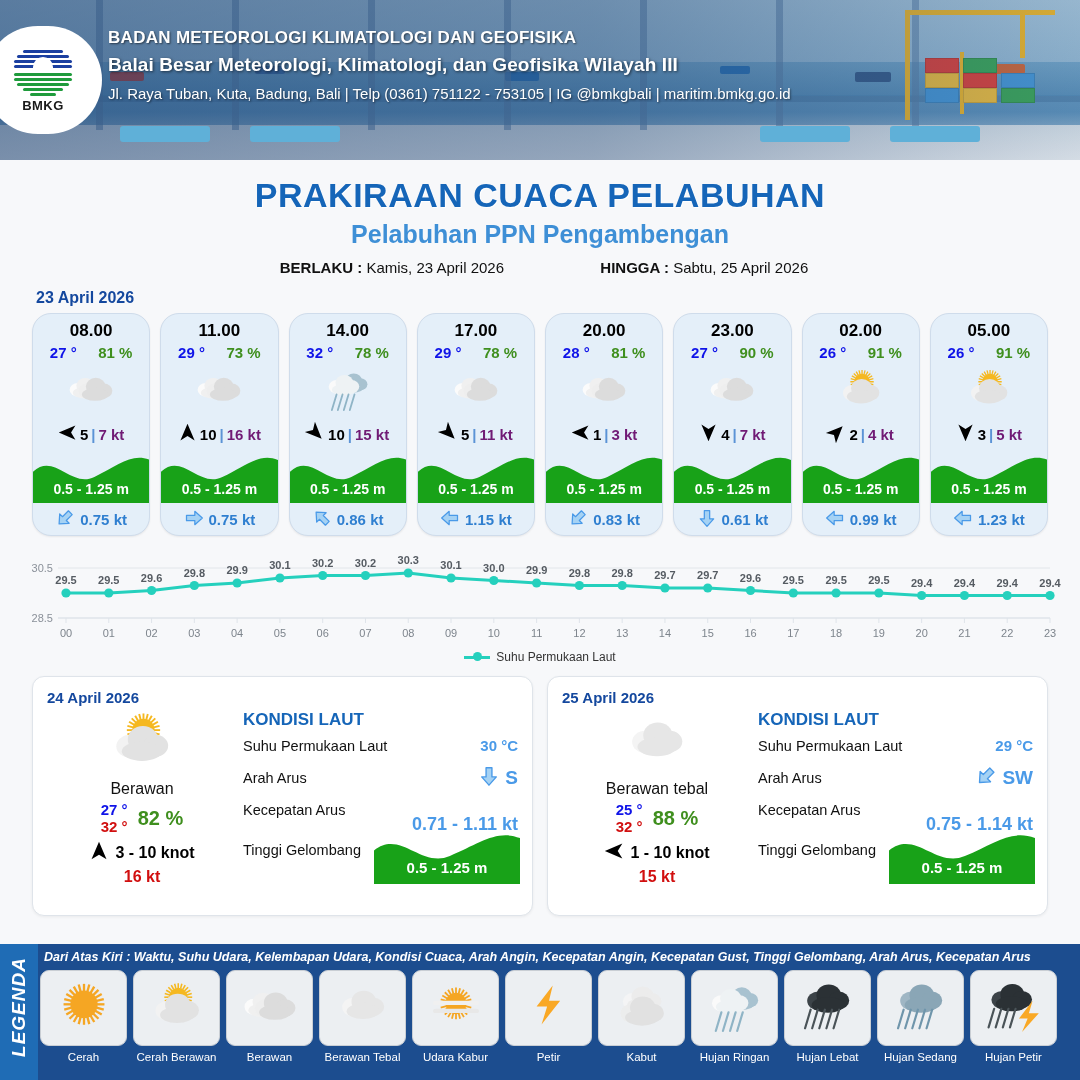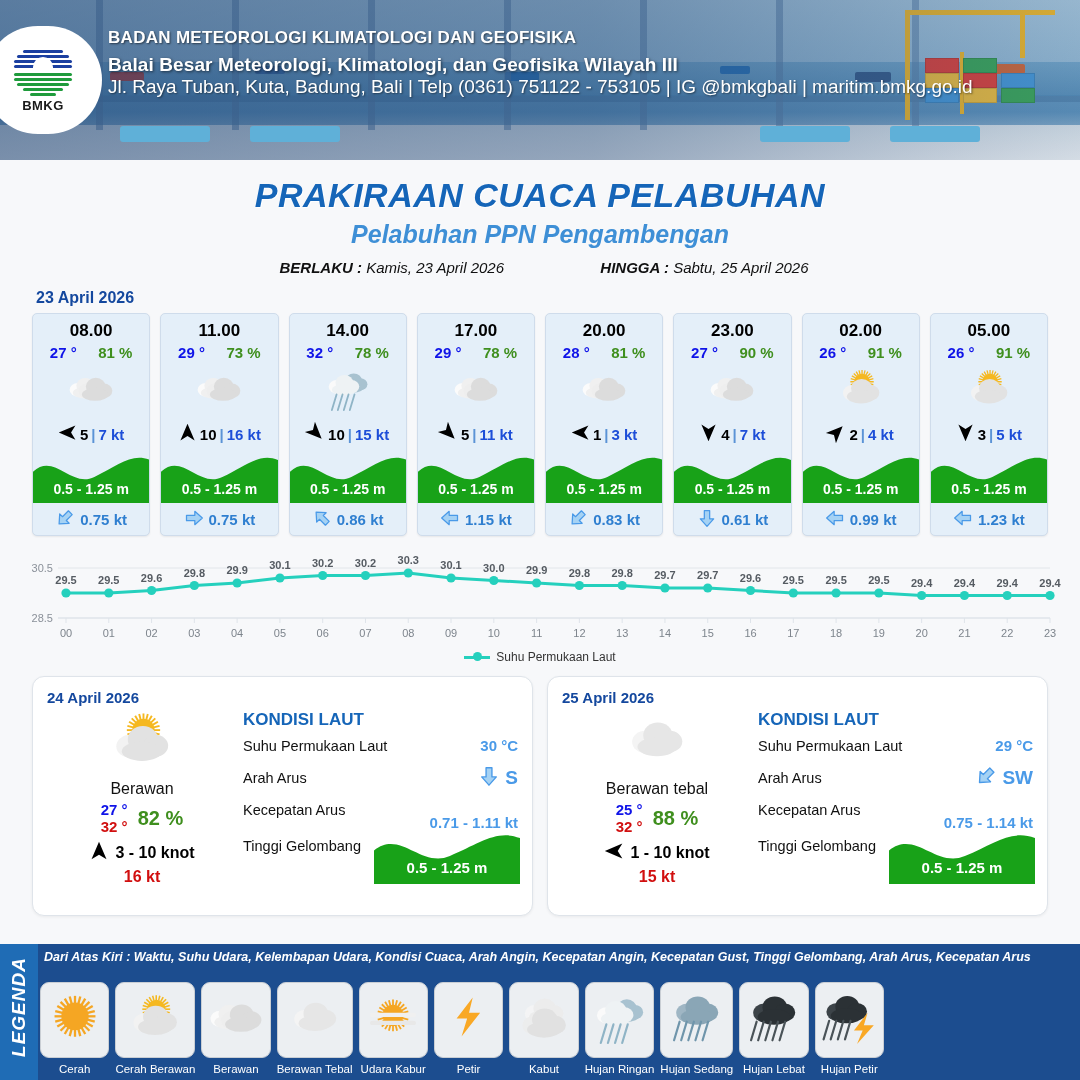--- a/index.html
+++ b/index.html
@@ -43,49 +43,49 @@
   .logo-oval .lg { position:absolute; left:0; width:58px; height:3px; background:#1f9b3c; border-radius:2px; }
   .logo-sun { position:absolute; left:19px; top:9px; width:20px; height:11px;
     background:#fff; border-radius:11px 11px 0 0; z-index:3; }
   .logo-txt { font-size:13px; font-weight:bold; color:#1a1a1a; letter-spacing:.5px; margin-top:2px; }
 
   .hdr-text { position:absolute; left:108px; top:28px; z-index:5; color:#fff; }
   .hdr-line1 { font-size:17px; font-weight:bold; letter-spacing:.3px;
     text-shadow:1px 1px 2px rgba(0,0,0,.55); }
   .hdr-line2 { font-size:19px; font-weight:bold; margin-top:6px; letter-spacing:.1px;
     text-shadow:1px 1px 3px rgba(0,0,0,.6); white-space:nowrap; }
-  .hdr-line3 { font-size:19px; text-shadow:1px 1px 2px rgba(0,0,0,.5); }
+  .hdr-line3 { font-size:15px; margin-top:9px; text-shadow:1px 1px 2px rgba(0,0,0,.5); }
 
   
-  .title-block { text-align:center; padding-top:16px;font-style:italic; }
+  .title-block { text-align:center; padding-top:16px; }
   .t-main { font-size:34px; font-weight:bold; color:#1565b8; letter-spacing:.5px;
     font-stretch:condensed; text-shadow:1px 1px 0 rgba(255,255,255,.9); }
   .t-sub { font-size:25px; font-weight:bold; color:#3e8fd6; margin-top:5px; }
   .t-valid { margin-top:10px; font-size:15px; color:#111;padding-left:8px; }
   .t-valid .lbl { font-weight:bold; }
   .t-valid .gapper { display:inline-block; width:88px; }
 
   
   .date-label { margin:13px 0 6px 36px; font-size:16px; font-weight:bold; color:#14489e; }
 
   
   .cards { display:flex; gap:10px; padding:0 32px; }
   .card {
-    width:136px; background:#e4eff9; border:1px solid #cfdceb; border-radius:5px;
+    width:136px; background:#e4eff9; border:1px solid #cfdceb; border-radius:19px;
     overflow:hidden; position:relative; box-shadow:0 1px 2px rgba(0,0,0,.07);
   }
   .c-time { text-align:center; font-size:17px; font-weight:bold; color:#000; padding-top:7px; }
   .c-row { display:flex; justify-content:space-around; align-items:baseline; padding:3px 6px 0; }
   .c-temp { font-size:15px; font-weight:bold; color:#0f13e8; }
   .c-hum { font-size:15px; font-weight:bold; color:#3f8f1e; }
   .c-icon { height:56px; display:flex; align-items:center; justify-content:center; margin-top:2px; }
   .c-wind { display:flex; align-items:center; justify-content:center; gap:3px; height:30px; font-size:15px; font-weight:bold; }
   .c-wspd { color:#000; }
   .c-bar { color:#5b93d6; font-weight:bold; }
-  .c-gust { color:#1d4ed8; }
+  .c-gust { color:#701a75; }
   .wave-wrap { position:relative; height:52px; margin-top:2px; }
   .wave-svg { position:absolute; left:0; top:0; }
   .wave-text { position:absolute; left:0; bottom:6px; width:100%; text-align:center;
     font-size:14px; font-weight:bold; color:#fff; }
   .c-cur { display:flex; align-items:center; justify-content:center; gap:5px; height:32px;
     font-size:15px; font-weight:bold; color:#2f7fd0; }
 
   
   .chart-area { margin:10px 18px 0 18px; height:100px; position:relative; }
   .chart-legend { text-align:center; font-size:12px; color:#333; margin-top:4px;
@@ -110,35 +110,35 @@
   .dp-hum { font-size:20px; font-weight:bold; color:#3f8f1e; }
   .dp-wind { display:flex; align-items:center; justify-content:center; gap:6px; margin-top:6px;
     font-size:16px; font-weight:bold; color:#000; }
   .dp-gust { font-size:16px; font-weight:bold; color:#d10f0f; margin-top:3px; }
   .dp-right { flex:1; position:relative; padding-left:6px; }
   .dp-kondisi { font-size:17px; font-weight:bold; color:#1565b8; margin-bottom:7px; }
   .dp-kv { display:flex; justify-content:space-between; align-items:center; margin-bottom:11px; }
   .dp-k { font-size:14.5px; color:#111; }
   .dp-v { font-size:15px; font-weight:bold; color:#4a9ae8; }
   .dp-arrowrow { display:flex; align-items:center; gap:5px; }
-  .dp-speed { text-align:right; font-size:15px; font-weight:bold; color:#4a9ae8; margin:-6px 0 7px 0; }
+  .dp-speed { text-align:right; font-size:18px; font-weight:bold; color:#4a9ae8; margin:-6px 0 7px 0; }
   .dp-wavebox { position:absolute; right:-2px; bottom:2px; width:146px; height:56px; }
   .dp-wavetext { position:absolute; left:0; bottom:8px; width:100%; text-align:center;
     font-size:15px; font-weight:bold; color:#fff; }
 
   
   .legend-footer { position:absolute; left:0; bottom:0; width:1080px; height:136px;
     background:#1c4d8f; }
   .lg-sidebar { position:absolute; left:0; top:0; width:38px; height:136px; background:#1f6cb5; }
   .lg-sidebar span { position:absolute; left:-36px; top:52px; width:110px;
     transform:rotate(-90deg); font-size:19px; font-weight:bold; font-style:italic;
     color:#fff; letter-spacing:1px; text-align:center; }
   .lg-note { position:absolute; left:44px; top:6px; font-size:12.5px; font-style:italic;
     font-weight:bold; color:#fff; white-space:nowrap; }
-  .lg-items { position:absolute; left:40px; top:26px; width:844px; display:flex; gap:6px;margin-top:12px; }
+  .lg-items { position:absolute; left:40px; top:26px; width:1040px; display:flex; gap:6px; }
   .lg-item { width:87px; }
   .lg-box { height:76px; background:#eceff2; border:1px solid #c9ced4; border-radius:9px;
     display:flex; align-items:center; justify-content:center; }
   .lg-label { text-align:center; font-size:11.5px; color:#fff; margin-top:5px; white-space:nowrap; }
 </style>
 </head>
 <body>
 
 <div class="header">
   <div class="hdr-sky"></div>
@@ -1067,51 +1067,51 @@
             <line x1="31.620000000000005" y1="30.355200000000004" x2="26.040000000000006" y2="48.955200000000005" stroke="#8fb4c6" stroke-width="2.1700000000000004" stroke-linecap="round"></line>
             <line x1="38.75" y1="30.355200000000004" x2="33.17" y2="48.955200000000005" stroke="#8fb4c6" stroke-width="2.1700000000000004" stroke-linecap="round"></line>
           </svg>
         </div>
     <div class="lg-label">Hujan Ringan</div>
       </div>
       <div class="lg-item">
     <div class="lg-box">
           <svg width="62" height="51.336" viewBox="0 0 62 51.336">
             <g opacity="1">
+      <ellipse cx="21.328000000000003" cy="18.8232" rx="11.159999999999998" ry="9.299999999999999" fill="#3c4348"></ellipse>
+      <ellipse cx="31.744" cy="13.243200000000002" rx="12.276" ry="10.787999999999998" fill="#2b3135"></ellipse>
+      <ellipse cx="41.788" cy="18.4512" rx="10.416" ry="8.927999999999999" fill="#2b3135"></ellipse>
+      <ellipse cx="31" cy="22.9152" rx="16.368" ry="7.8119999999999985" fill="#2b3135"></ellipse>
+    </g>
+            <line x1="13.64" y1="27.6768" x2="8.06" y2="46.276799999999994" stroke="#4a5358" stroke-width="2.1700000000000004" stroke-linecap="round"></line>
+            <line x1="20.77" y1="27.6768" x2="15.19" y2="46.276799999999994" stroke="#4a5358" stroke-width="2.1700000000000004" stroke-linecap="round"></line>
+            <line x1="27.9" y1="27.6768" x2="22.32" y2="46.276799999999994" stroke="#4a5358" stroke-width="2.1700000000000004" stroke-linecap="round"></line>
+            <line x1="35.03" y1="27.6768" x2="29.450000000000003" y2="46.276799999999994" stroke="#4a5358" stroke-width="2.1700000000000004" stroke-linecap="round"></line>
+            <line x1="42.16" y1="27.6768" x2="36.58" y2="46.276799999999994" stroke="#4a5358" stroke-width="2.1700000000000004" stroke-linecap="round"></line>
+          </svg>
+        </div>
+    <div class="lg-label">Hujan Lebat</div>
+      </div>
+      <div class="lg-item">
+    <div class="lg-box">
+          <svg width="62" height="51.336" viewBox="0 0 62 51.336">
+            <g opacity="1">
       <ellipse cx="21.328000000000003" cy="18.8232" rx="11.159999999999998" ry="9.299999999999999" fill="#9fb6c4"></ellipse>
       <ellipse cx="31.744" cy="13.243200000000002" rx="12.276" ry="10.787999999999998" fill="#8aa6b6"></ellipse>
       <ellipse cx="41.788" cy="18.4512" rx="10.416" ry="8.927999999999999" fill="#8aa6b6"></ellipse>
       <ellipse cx="31" cy="22.9152" rx="16.368" ry="7.8119999999999985" fill="#8aa6b6"></ellipse>
     </g>
             <line x1="13.64" y1="27.6768" x2="8.06" y2="46.276799999999994" stroke="#6f95ab" stroke-width="2.1700000000000004" stroke-linecap="round"></line>
             <line x1="20.77" y1="27.6768" x2="15.19" y2="46.276799999999994" stroke="#6f95ab" stroke-width="2.1700000000000004" stroke-linecap="round"></line>
             <line x1="27.9" y1="27.6768" x2="22.32" y2="46.276799999999994" stroke="#6f95ab" stroke-width="2.1700000000000004" stroke-linecap="round"></line>
             <line x1="35.03" y1="27.6768" x2="29.450000000000003" y2="46.276799999999994" stroke="#6f95ab" stroke-width="2.1700000000000004" stroke-linecap="round"></line>
             <line x1="42.16" y1="27.6768" x2="36.58" y2="46.276799999999994" stroke="#6f95ab" stroke-width="2.1700000000000004" stroke-linecap="round"></line>
           </svg>
         </div>
     <div class="lg-label">Hujan Sedang</div>
-      </div>
-      <div class="lg-item">
-    <div class="lg-box">
-          <svg width="62" height="51.336" viewBox="0 0 62 51.336">
-            <g opacity="1">
-      <ellipse cx="21.328000000000003" cy="18.8232" rx="11.159999999999998" ry="9.299999999999999" fill="#3c4348"></ellipse>
-      <ellipse cx="31.744" cy="13.243200000000002" rx="12.276" ry="10.787999999999998" fill="#2b3135"></ellipse>
-      <ellipse cx="41.788" cy="18.4512" rx="10.416" ry="8.927999999999999" fill="#2b3135"></ellipse>
-      <ellipse cx="31" cy="22.9152" rx="16.368" ry="7.8119999999999985" fill="#2b3135"></ellipse>
-    </g>
-            <line x1="13.64" y1="27.6768" x2="8.06" y2="46.276799999999994" stroke="#4a5358" stroke-width="2.1700000000000004" stroke-linecap="round"></line>
-            <line x1="20.77" y1="27.6768" x2="15.19" y2="46.276799999999994" stroke="#4a5358" stroke-width="2.1700000000000004" stroke-linecap="round"></line>
-            <line x1="27.9" y1="27.6768" x2="22.32" y2="46.276799999999994" stroke="#4a5358" stroke-width="2.1700000000000004" stroke-linecap="round"></line>
-            <line x1="35.03" y1="27.6768" x2="29.450000000000003" y2="46.276799999999994" stroke="#4a5358" stroke-width="2.1700000000000004" stroke-linecap="round"></line>
-            <line x1="42.16" y1="27.6768" x2="36.58" y2="46.276799999999994" stroke="#4a5358" stroke-width="2.1700000000000004" stroke-linecap="round"></line>
-          </svg>
-        </div>
-    <div class="lg-label">Hujan Lebat</div>
       </div>
       <div class="lg-item">
     <div class="lg-box">
           <svg width="62" height="51.336" viewBox="0 0 62 51.336">
             <g opacity="1">
       <ellipse cx="19.1704" cy="17.8684" rx="10.788" ry="8.99" fill="#3c4348"></ellipse>
       <ellipse cx="29.2392" cy="12.4744" rx="11.866800000000001" ry="10.4284" fill="#2b3135"></ellipse>
       <ellipse cx="38.9484" cy="17.5088" rx="10.068800000000001" ry="8.6304" fill="#2b3135"></ellipse>
       <ellipse cx="28.52" cy="21.823999999999998" rx="15.8224" ry="7.5516" fill="#2b3135"></ellipse>
     </g>

